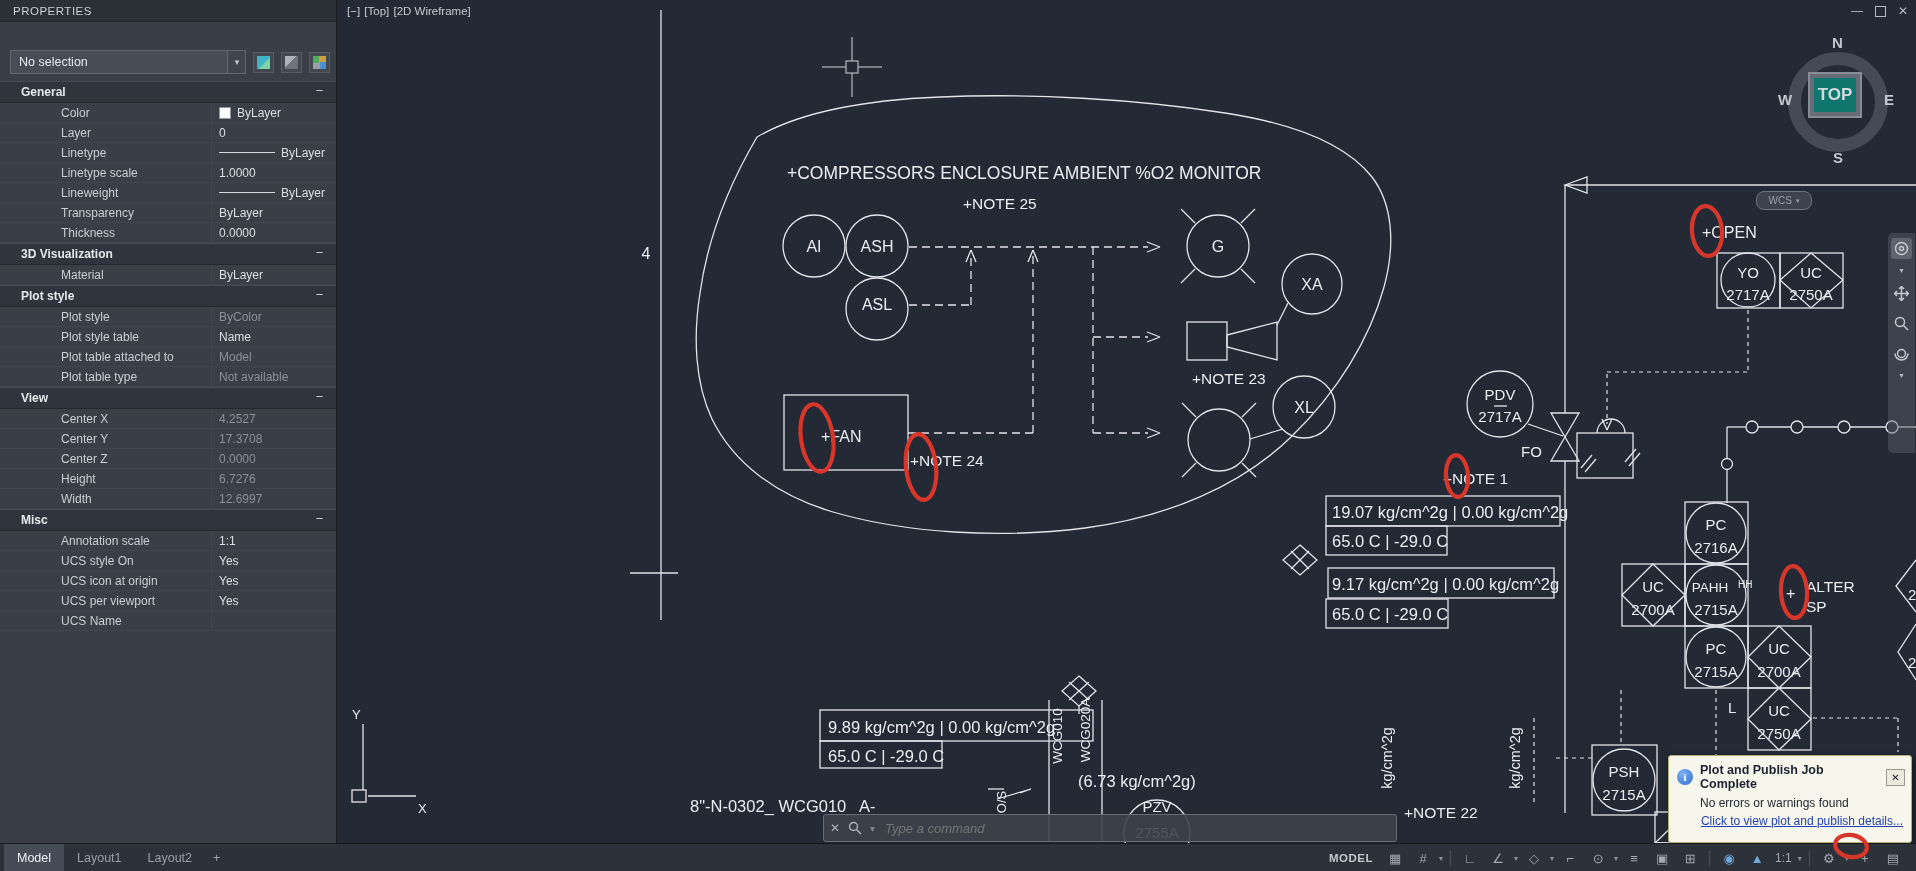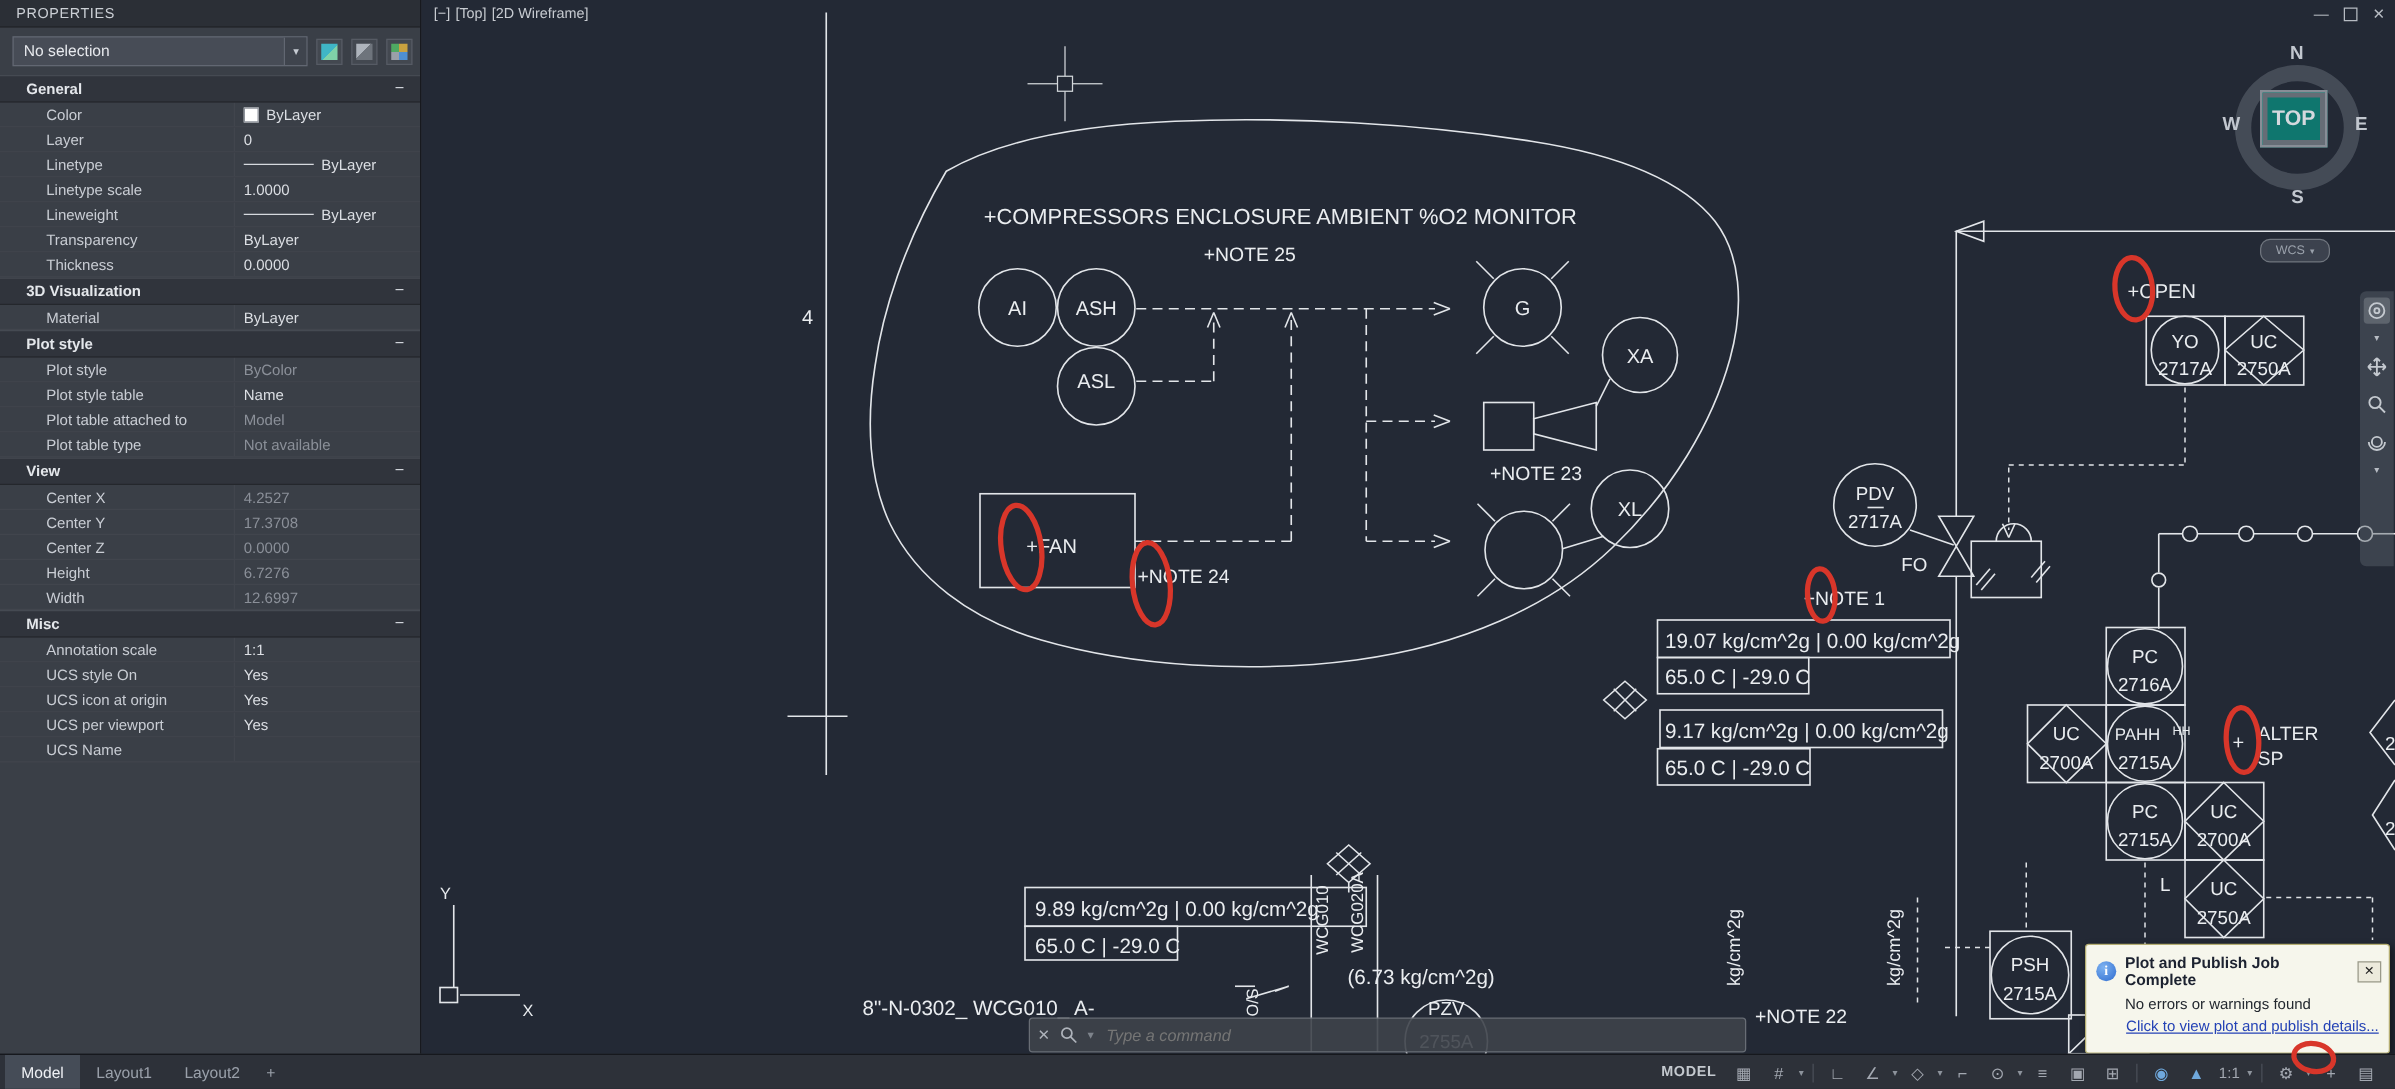--- a/index.html
+++ b/index.html
@@ -4,38 +4,38 @@
 <style>
   html,body{margin:0;padding:0;overflow:hidden;}
   body{width:1916px;height:871px;position:relative;background:#262a31;
        font-family:"Liberation Sans",sans-serif;-webkit-font-smoothing:antialiased;}
 
   
   .palette{position:absolute;left:0;top:0;width:336px;height:843px;background:#3a3f47;
            border-right:1px solid #17191e;z-index:5;}
   .pal-title{height:21px;background:#2b2f36;color:#ccd0d6;font-size:11.5px;letter-spacing:.5px;
              display:flex;align-items:center;padding-left:13px;border-bottom:1px solid #222529;}
-  .pal-toolbar{display:flex;align-items:center;gap:7px;padding:7px 6px 7px 10px;}
+  .pal-toolbar{display:flex;align-items:center;gap:7px;padding:7px 6px 7px 10px;margin-top:21px;}
   .sel-box{width:236px;height:22px;background:#474c56;border:1px solid #626772;color:#e7e9ed;
            font-size:12.5px;display:flex;align-items:center;}
   .sel-box .sel-txt{flex:1;padding-left:8px;}
   .sel-chev{width:17px;height:100%;border-left:1px solid #626772;display:flex;align-items:center;
             justify-content:center;color:#c6cbd2;font-size:9px;background:#3f444d;}
   .ptool{width:19px;height:19px;border:1px solid #565b64;background:#434850;position:relative;}
   .ptool i{position:absolute;inset:3px;}
   .ptool.t1 i{background:linear-gradient(135deg,#3fb6c6 0 55%,#7fd2a8 55% 100%);}
   .ptool.t2 i{background:linear-gradient(135deg,#aeb4bc 0 45%,#6e747c 45% 100%);}
   .ptool.t3 i{background:conic-gradient(#c9a23f 0 25%,#4f8fd0 0 50%,#9aa0a8 0 75%,#4faa62 0 100%);}
   .sec{background:#30343c;height:20px;border-top:1px solid #454a52;border-bottom:1px solid #24272c;
        color:#e4e7eb;font-weight:bold;font-size:12px;display:flex;align-items:center;
        padding-left:21px;position:relative;}
   .sec .collapse{position:absolute;right:9px;top:1px;width:15px;height:15px;text-align:center;
                  line-height:15px;color:#d0d4da;font-weight:normal;font-size:13px;}
   .prow{height:19px;display:flex;font-size:12px;border-bottom:1px solid #41454d;background:#3a3f47;}
-  .plabel{width:150px;padding-left:37px;color:#c9cdd4;display:flex;align-items:center;white-space:nowrap;}
+  .plabel{width:150px;padding-left:37px;color:#c9cdd4;display:flex;align-items:center;white-space:nowrap;margin-left:24px;}
   .pval{flex:1;color:#dcdfe4;display:flex;align-items:center;border-left:1px solid #41454d;
         padding-left:7px;gap:6px;white-space:nowrap;}
   .pval.dim{color:#8b9099;}
   .swatch{width:10px;height:10px;background:#ffffff;border:1px solid #8e939b;flex:0 0 auto;}
   .lineg{width:56px;height:1px;background:#d6d9de;flex:0 0 auto;}
 
   
   .canvas{position:absolute;left:336px;top:0;width:1580px;height:843px;background:#232935;overflow:hidden;}
   svg text{font-family:"Liberation Sans",sans-serif;}
   .ln{stroke:#e2e5e9;stroke-width:1.3;fill:none;}
@@ -50,21 +50,21 @@
 
   
   .compass{position:absolute;left:1436px;top:34px;width:132px;height:136px;z-index:4;}
   .ring{position:absolute;left:16px;top:18px;width:74px;height:74px;border:13px solid rgba(124,131,141,.38);
         border-radius:50%;}
   .cdir{position:absolute;color:#c2c7cf;font-size:15px;font-weight:bold;}
   .cN{left:60px;top:0px;} .cS{left:61px;top:115px;} .cW{left:6px;top:57px;} .cE{left:112px;top:57px;}
   .ctop{position:absolute;left:36px;top:38px;width:50px;height:42px;background:#0f766e;
         border:2px solid #878d96;box-shadow:inset 0 0 0 4px #666d76;color:#d4d8dd;font-size:17px;
         font-weight:bold;display:flex;align-items:center;justify-content:center;}
-  .wcs-pill{position:absolute;left:1472px;top:191px;width:54px;height:17px;border-radius:8px;
+  .wcs-pill{position:absolute;left:1420px;top:191px;width:54px;height:17px;border-radius:8px;
             background:rgba(82,88,98,.55);border:1px solid #6f757e;color:#9aa1ab;font-size:10px;
             display:flex;align-items:center;justify-content:center;gap:4px;z-index:4;}
   
   .navbar{position:absolute;left:1552px;top:233px;width:27px;height:215px;background:rgba(92,99,109,.45);
           border-radius:5px 0 0 5px;display:flex;flex-direction:column;align-items:center;
           padding-top:5px;gap:9px;z-index:4;}
   .navbar .nico{width:21px;height:21px;display:flex;align-items:center;justify-content:center;}
   .navbar .nico.boxed{background:#5d646d;border-radius:3px;}
   .navbar svg{stroke:#c4c9cf;fill:none;stroke-width:1.5;}
   .nav-chev{color:#b7bcc3;font-size:8px;line-height:6px;}

